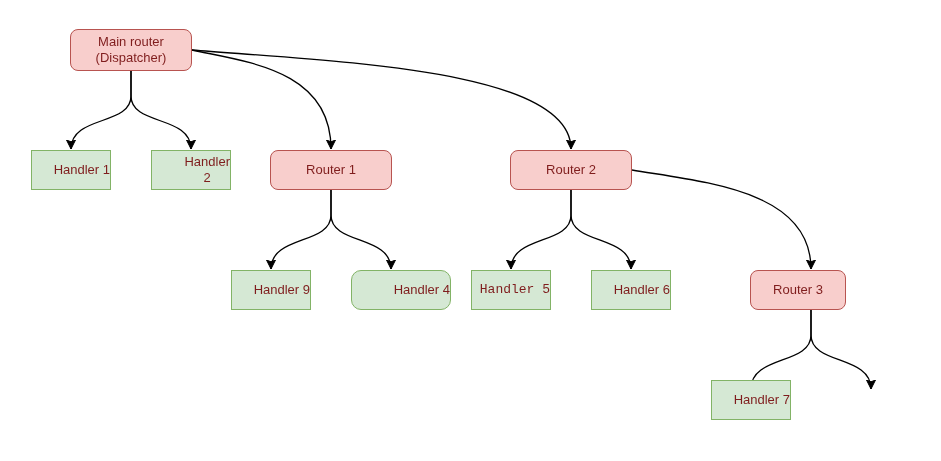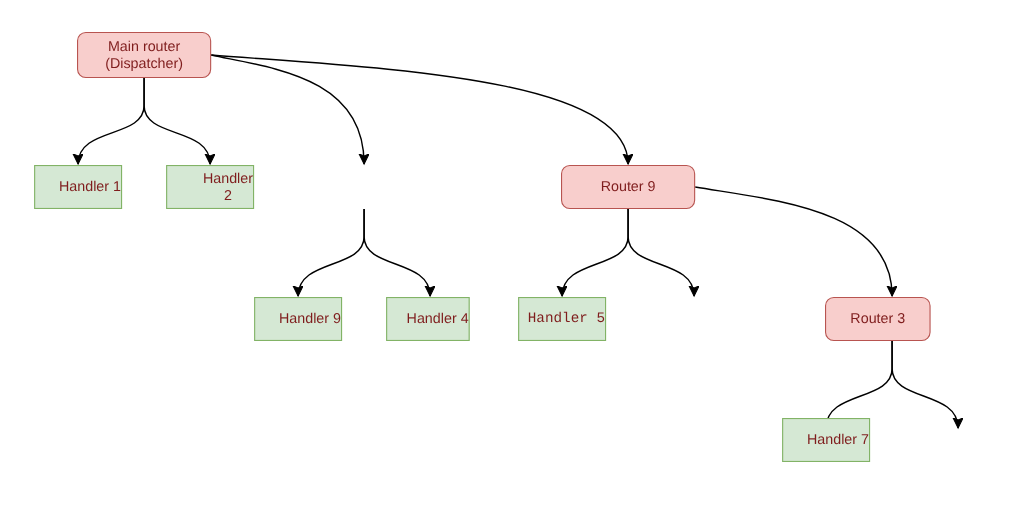--- a/index.html
+++ b/index.html
@@ -75,19 +75,21 @@
         <path class="edge" d="M 632 170 C 703.6 182 811 190 811 269" marker-end="url(#arrowhead)"></path>
         <path class="edge" d="M 811 310 L 811 335 C 811 365 751 355 751 389" marker-end="url(#arrowhead)"></path>
         <path class="edge" d="M 811 310 L 811 335 C 811 365 871 355 871 389" marker-end="url(#arrowhead)"></path>
       </g>
   </svg>
 
 <div class="node router" style="left: 70px; top: 29px; width: 122px; height: 42px;"><span>Main router
 (Dispatcher)</span></div>
     <div class="node handler" style="left: 31px; top: 150px; width: 80px; height: 40px;"><span>Handler 1</span></div>
     <div class="node handler" style="left: 151px; top: 150px; width: 80px; height: 40px; padding-left: 48px;"><span>Handler 2</span></div>
-    <div class="node router" style="left: 510px; top: 150px; width: 122px; height: 40px;"><span>Router 9</span></div>
+    <div class="node router" style="left: 270px; top: 150px; width: 122px; height: 40px;"><span>Router 1</span></div>
+    <div class="node router" style="left: 510px; top: 150px; width: 122px; height: 40px;"><span>Router 2</span></div>
     <div class="node handler" style="left: 231px; top: 270px; width: 80px; height: 40px;"><span>Handler 9</span></div>
-    <div class="node handler" style="left: 351px; top: 270px; width: 76px; height: 40px;"><span>Handler 4</span></div>
+    <div class="node handler" style="left: 351px; top: 270px; width: 100px; height: 40px; border-radius: 10px;"><span>Handler 4</span></div>
     <div class="node handler" style="left: 471px; top: 270px; width: 80px; height: 40px; font-family: Liberation Mono, monospace;"><span>Handler 5</span></div>
+    <div class="node handler" style="left: 591px; top: 270px; width: 80px; height: 40px;"><span>Handler 6</span></div>
     <div class="node router" style="left: 750px; top: 270px; width: 96px; height: 40px;"><span>Router 3</span></div>
     <div class="node handler" style="left: 711px; top: 380px; width: 80px; height: 40px;"><span>Handler 7</span></div>
   </div>
 
 </body></html>

